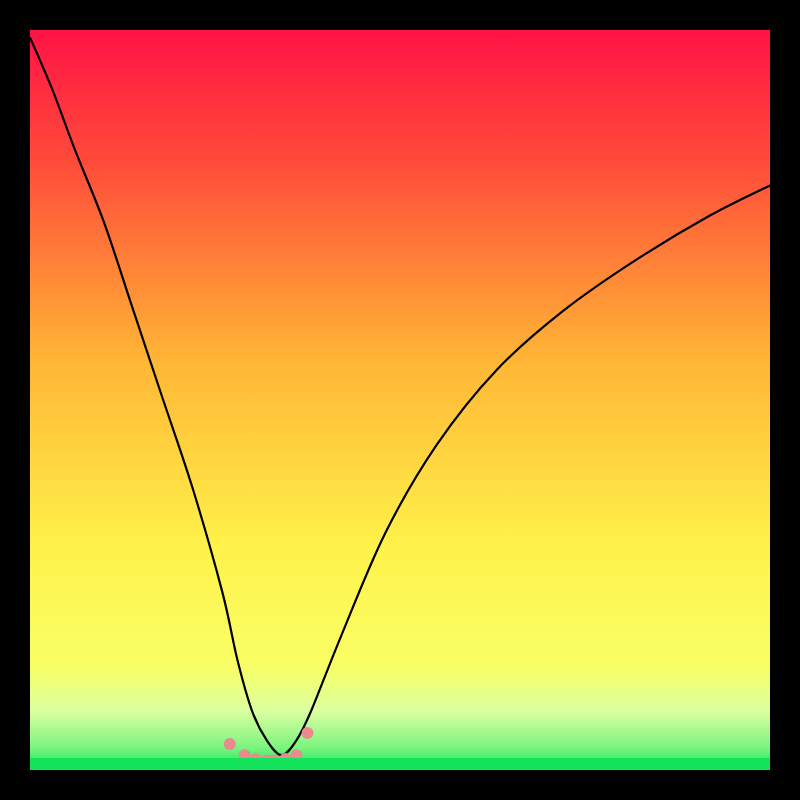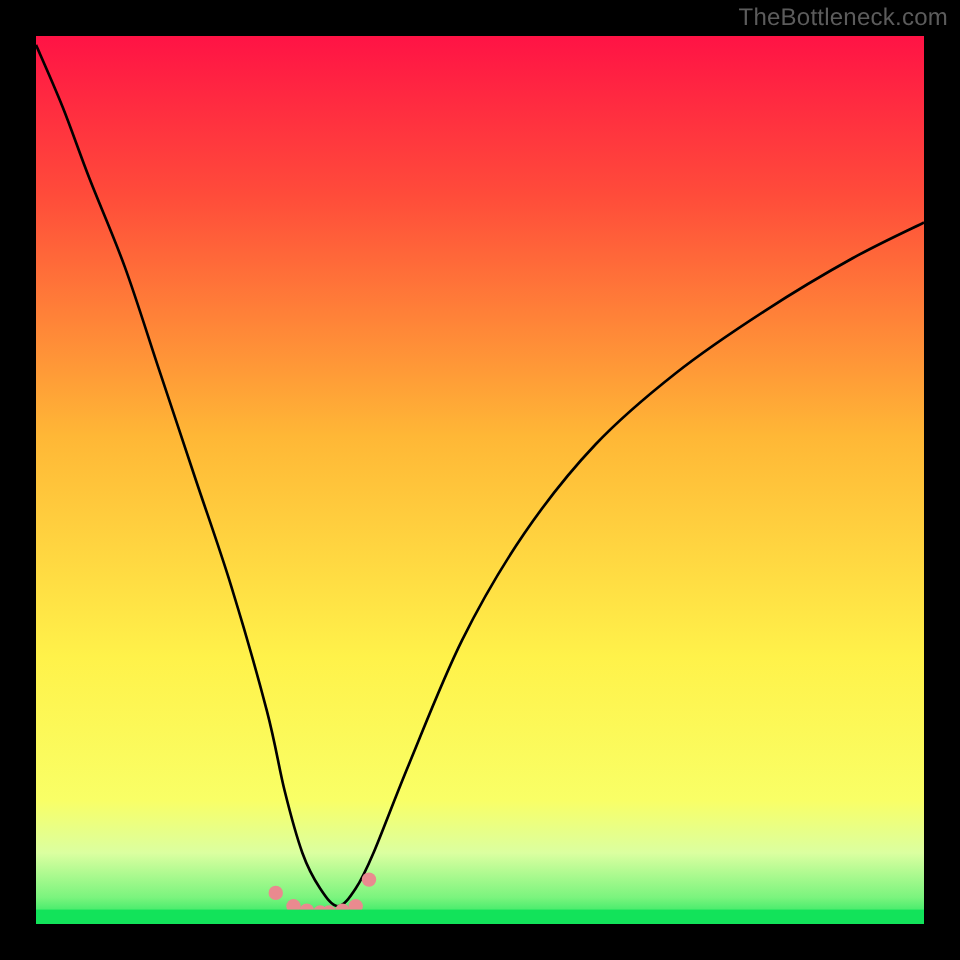--- a/index.html
+++ b/index.html
@@ -77,14 +77,13 @@
           <circle cx="236.8" cy="730.4" r="6" fill="#e98a8f"></circle>
           <circle cx="244.2" cy="730.4" r="6" fill="#e98a8f"></circle>
           <circle cx="255.3" cy="728.9" r="6" fill="#e98a8f"></circle>
           <circle cx="266.4" cy="725.2" r="6" fill="#e98a8f"></circle>
           <circle cx="277.5" cy="703.0" r="6" fill="#e98a8f"></circle>
         </g>
     </svg>
     <div class="bg-green"></div>
   </div>
 
-  <div class="watermark">TheBottleneck.com</div>
 </div>
 
 </body></html>

